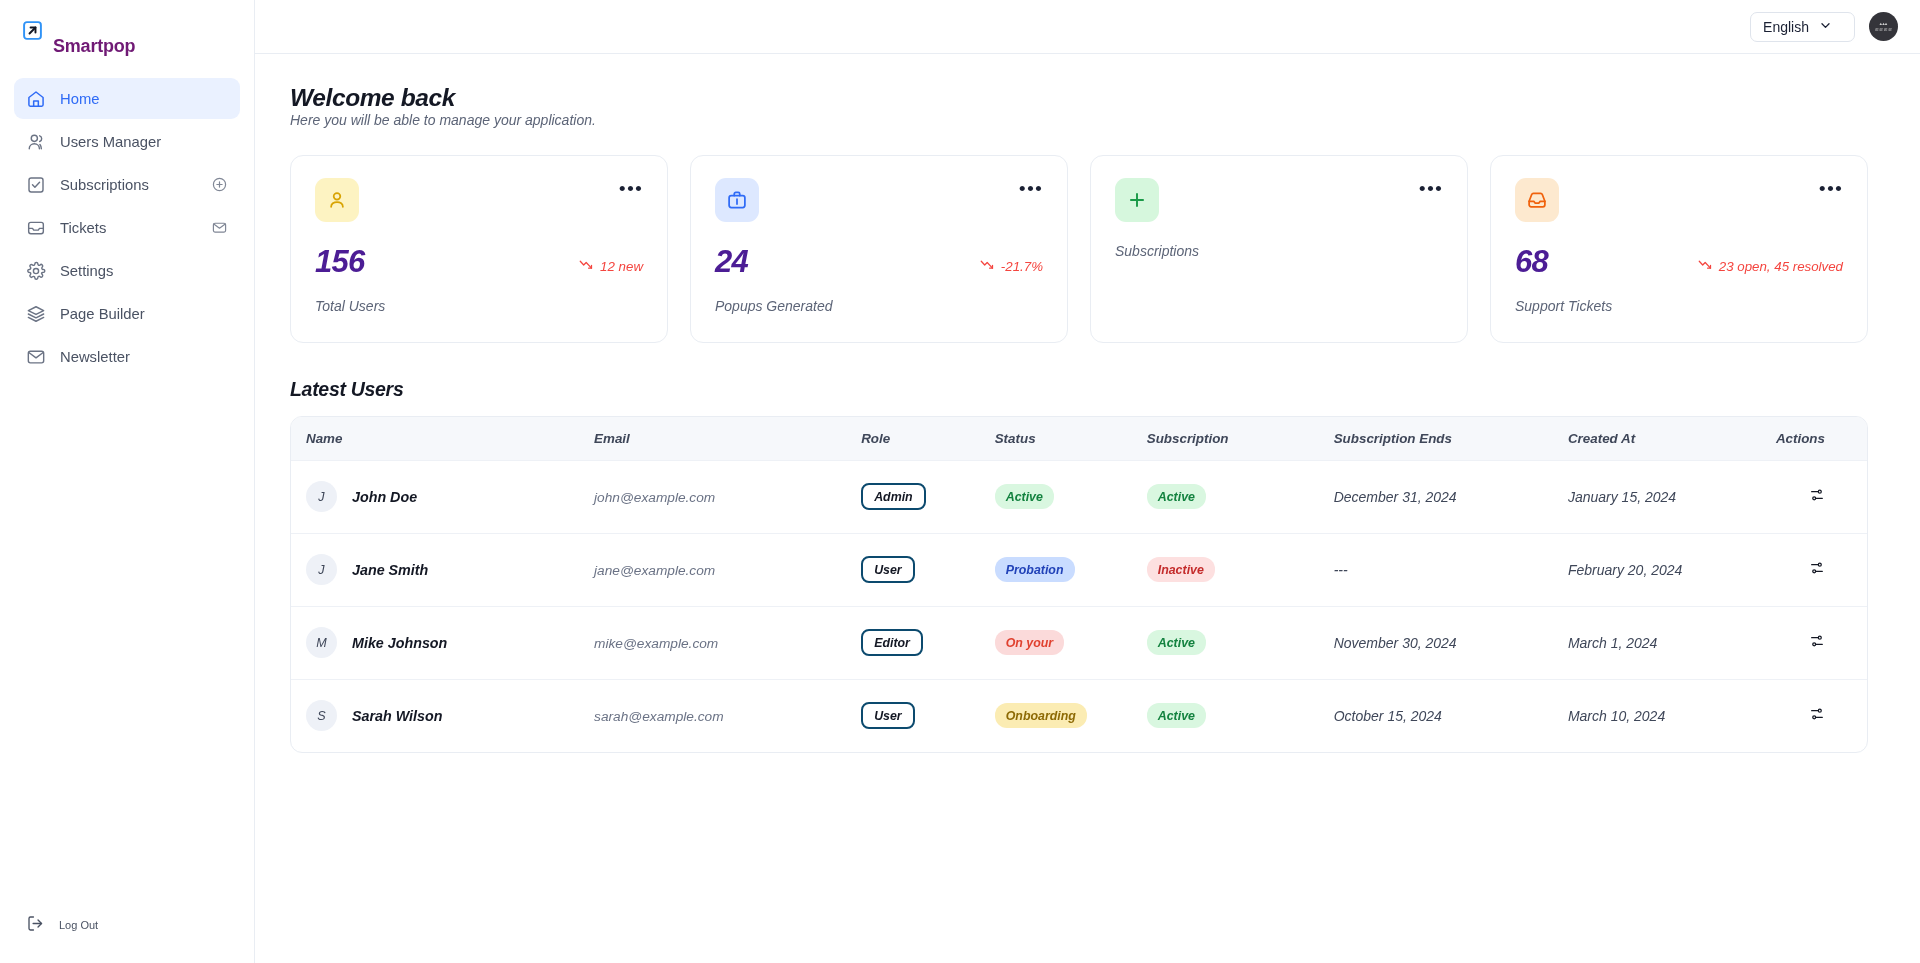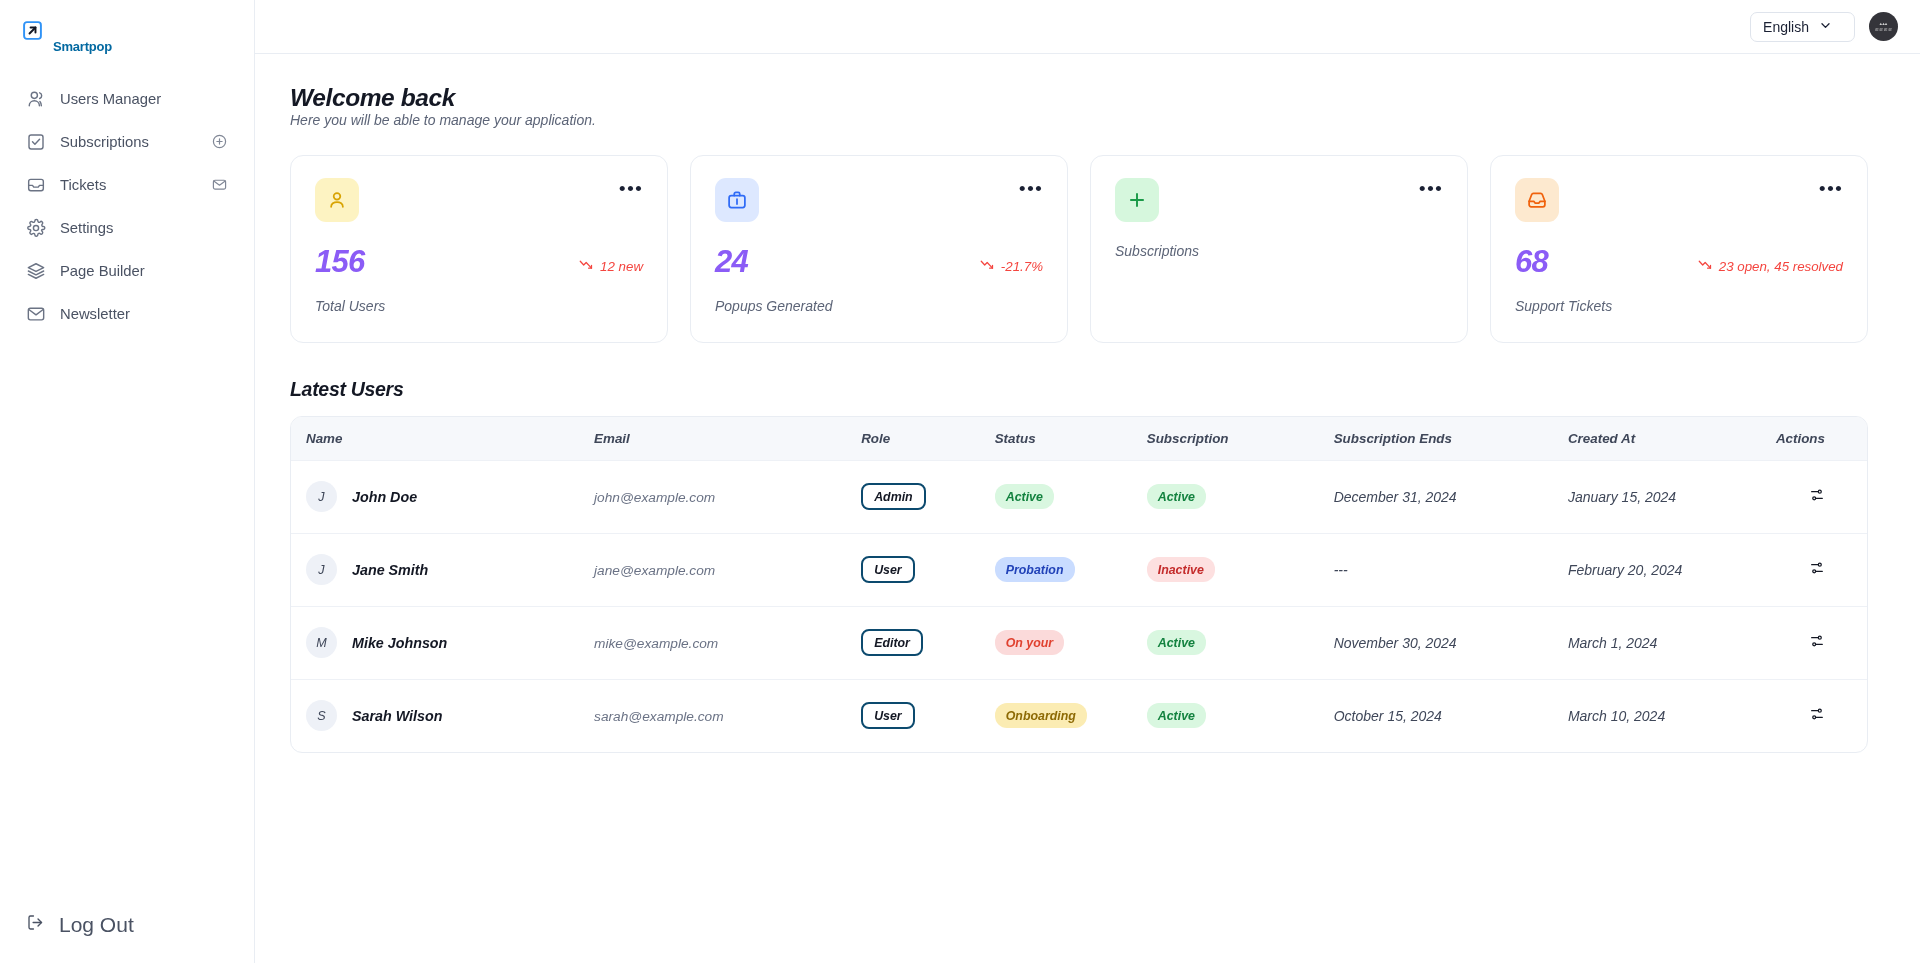--- a/index.html
+++ b/index.html
@@ -28,24 +28,24 @@
   }
   .brand {
     display: flex;
     align-items: center;
     gap: 10px;
     padding: 22px 0 22px 22px;
     height: 60px;
   }
   .brand-logo { width: 21px; height: 21px; flex: 0 0 auto; display:block; }
   .brand-name {
-    font-size: 13px;
+    font-size: 18px;
     font-weight: 700;
     letter-spacing: -0.2px;
-    color: #0369a1;
+    color: #701a75;
     margin-top: 32px;
   }
 
   .nav { margin-top: 18px; padding: 0 14px; display: flex; flex-direction: column; gap: 2px; }
   .nav-item {
     display: flex;
     align-items: center;
     height: 41px;
     padding: 0 12px;
     border-radius: 9px;
@@ -67,21 +67,21 @@
     left: 14px;
     bottom: 18px;
     display: flex;
     align-items: center;
     gap: 14px;
     padding: 0 12px;
     height: 41px;
     border-radius: 9px;
     cursor: pointer;
     color: #4a5263;
-    font-size: 21px;
+    font-size: 11px;
   }
 
   
   .main { flex: 1 1 auto; height: 963px; display: flex; flex-direction: column; background: #ffffff; overflow: hidden; }
 
   .topbar {
     height: 54px;
     min-height: 54px;
     border-bottom: 1px solid #e9edf3;
     display: flex;
@@ -131,21 +131,21 @@
     flex-direction: column;
     position: relative;
   }
   .card-top { display: flex; align-items: flex-start; justify-content: space-between; }
   .card-ico {
     width: 44px; height: 44px; border-radius: 11px;
     display: flex; align-items: center; justify-content: center;
   }
   .card-dots { color: #1b2134; font-size: 19px; line-height: 6px; letter-spacing: 1.4px; cursor: pointer; padding-top:8px;}
   .card-mid { display: flex; align-items: flex-end; justify-content: space-between; margin-top: 24px; }
-  .card-value { font-size: 31px; font-weight: 700; letter-spacing: -0.8px; color: #8b5cf6; line-height: 1; }
+  .card-value { font-size: 31px; font-weight: 700; letter-spacing: -0.8px; color: #4c1d95; line-height: 1; }
   .card-delta { display: flex; align-items: center; gap: 6px; font-size: 13.3px; color: #f4453f; white-space: nowrap; padding-bottom: 3px;}
   .card-label { font-size: 14px; color: #5c6477; margin-top: 21px; }
 
   
   .section-title { font-size: 19.5px; font-weight: 700; letter-spacing: -0.3px; color: #141824; margin-top: 35px; }
 
   .table-wrap {
     margin-top: 15px;
     border: 1px solid #e9edf3;
     border-radius: 12px;
@@ -215,20 +215,29 @@
           <rect x="2.4" y="2.4" width="19.2" height="19.2" rx="3.2" stroke="#2f92f6" stroke-width="2.2"></rect>
           <path d="M8.6 15.4L15.4 8.6" stroke="#141824" stroke-width="2.2" stroke-linecap="round"></path>
           <path d="M9.8 8.6H15.4V14.2" stroke="#141824" stroke-width="2.2" stroke-linecap="round" stroke-linejoin="round"></path>
         </svg>
       </span>
       <span class="brand-name">Smartpop</span>
     </div>
 
     <nav class="nav">
 
+      <div class="nav-item active">
+        <span class="nav-ico">
+          <svg width="20" height="20" viewBox="0 0 24 24" fill="none" stroke="#2f6bf6" stroke-width="1.8" stroke-linecap="round" stroke-linejoin="round">
+            <path d="M3.5 10.2L12 3.6l8.5 6.6V19a1.6 1.6 0 0 1-1.6 1.6H5.1A1.6 1.6 0 0 1 3.5 19z"></path>
+            <path d="M9.2 20.6v-6.2h5.6v6.2"></path>
+          </svg>
+        </span>
+        <span class="nav-label">Home</span>
+      </div>
 
       <div class="nav-item">
         <span class="nav-ico">
           <svg width="20" height="20" viewBox="0 0 24 24" fill="none" stroke="#6b7384" stroke-width="1.7" stroke-linecap="round" stroke-linejoin="round">
             <circle cx="10" cy="7.6" r="3.7"></circle>
             <path d="M3.9 20.2c0-3.6 2.7-6.1 6.1-6.1s6.1 2.5 6.1 6.1"></path>
             <path d="M16.4 4.6a3.6 3.6 0 0 1 0 6.8"></path>
             <path d="M18.4 20.2c0-2.3-.6-4.1-1.7-5.3"></path>
           </svg>
         </span>

